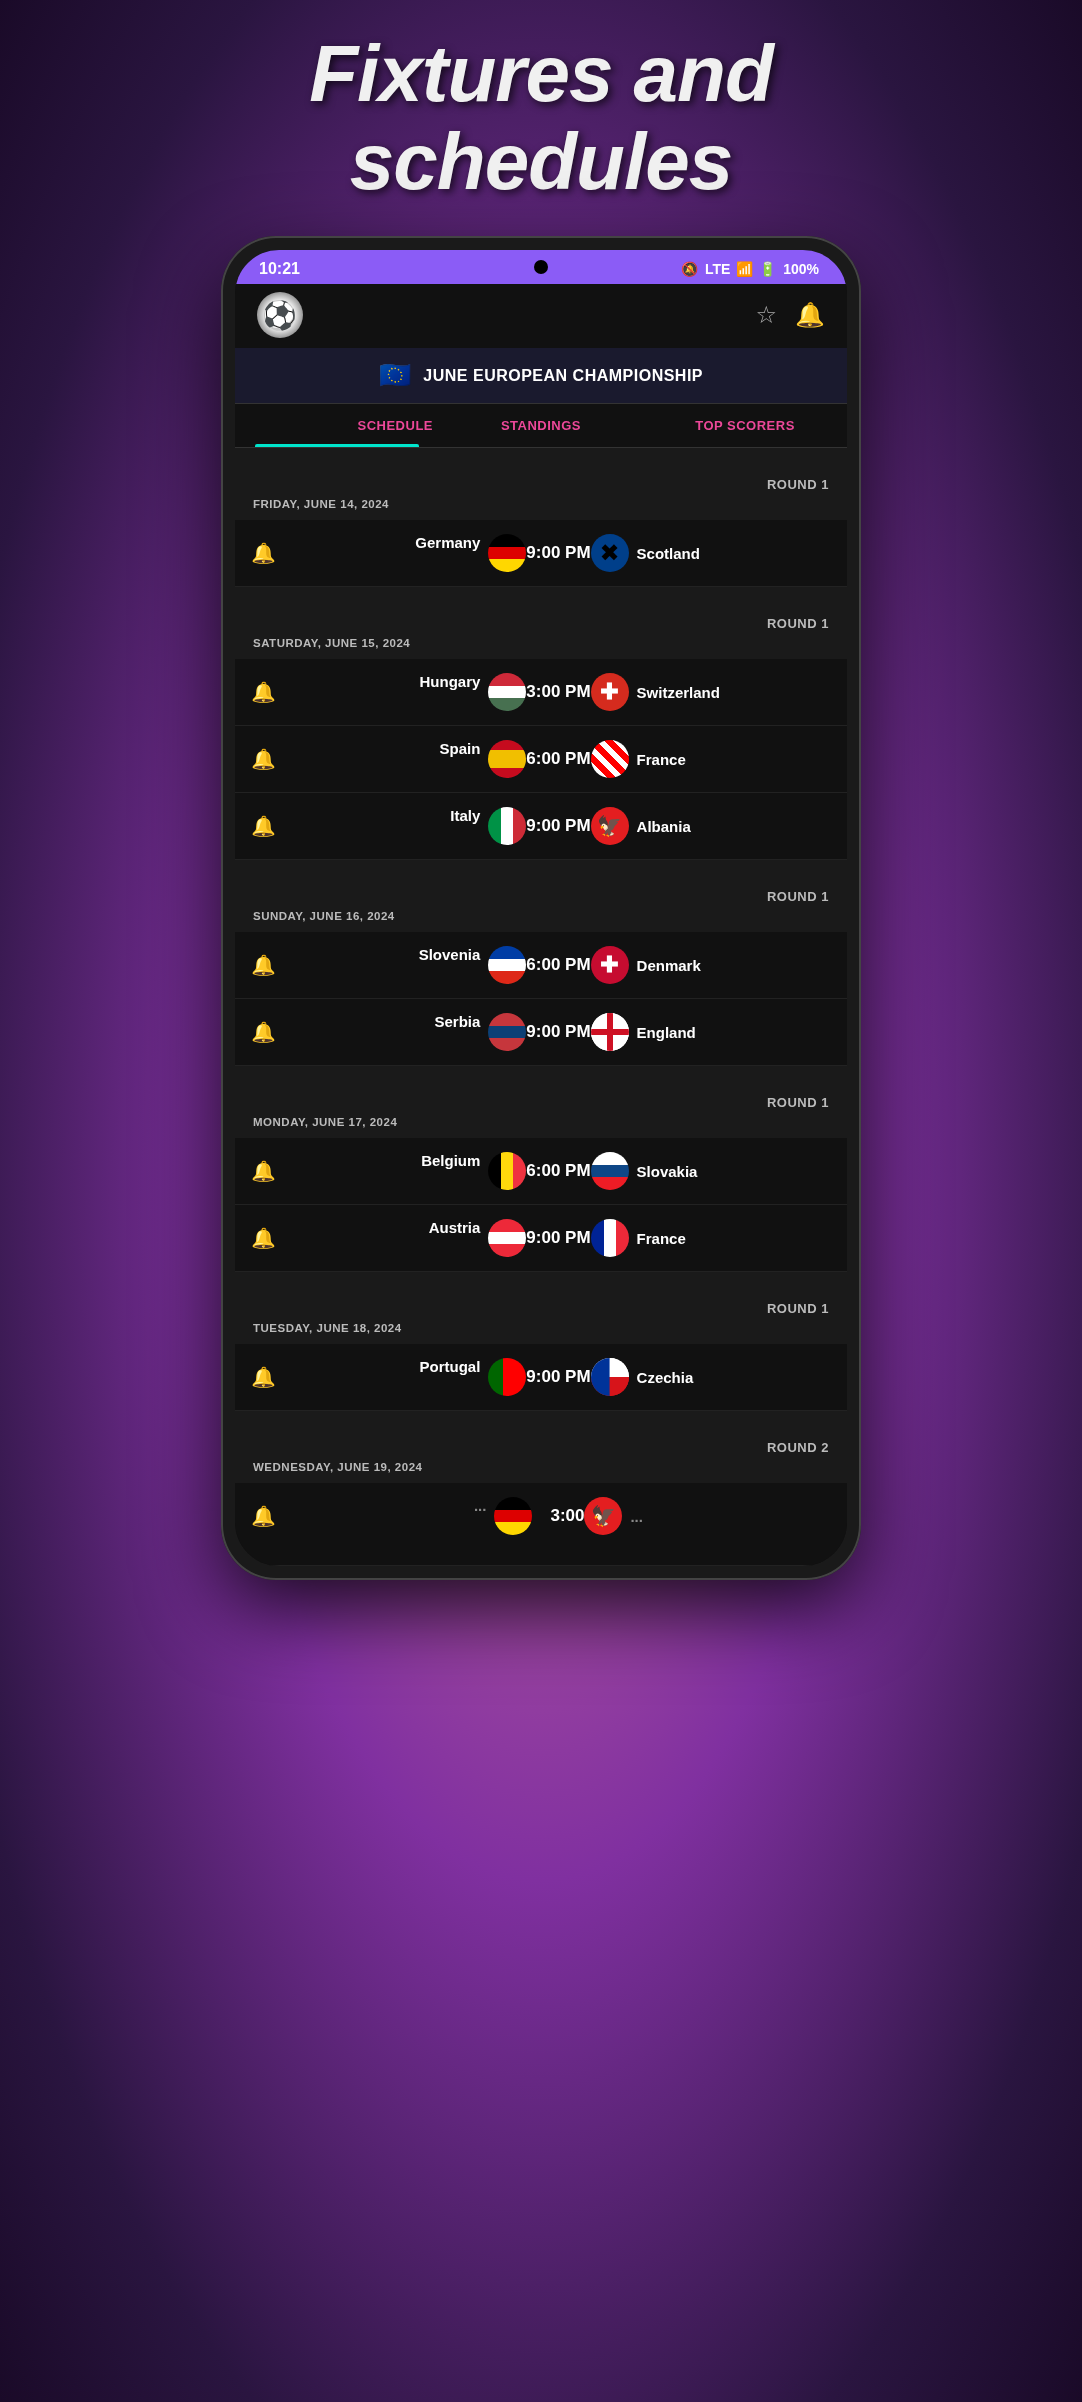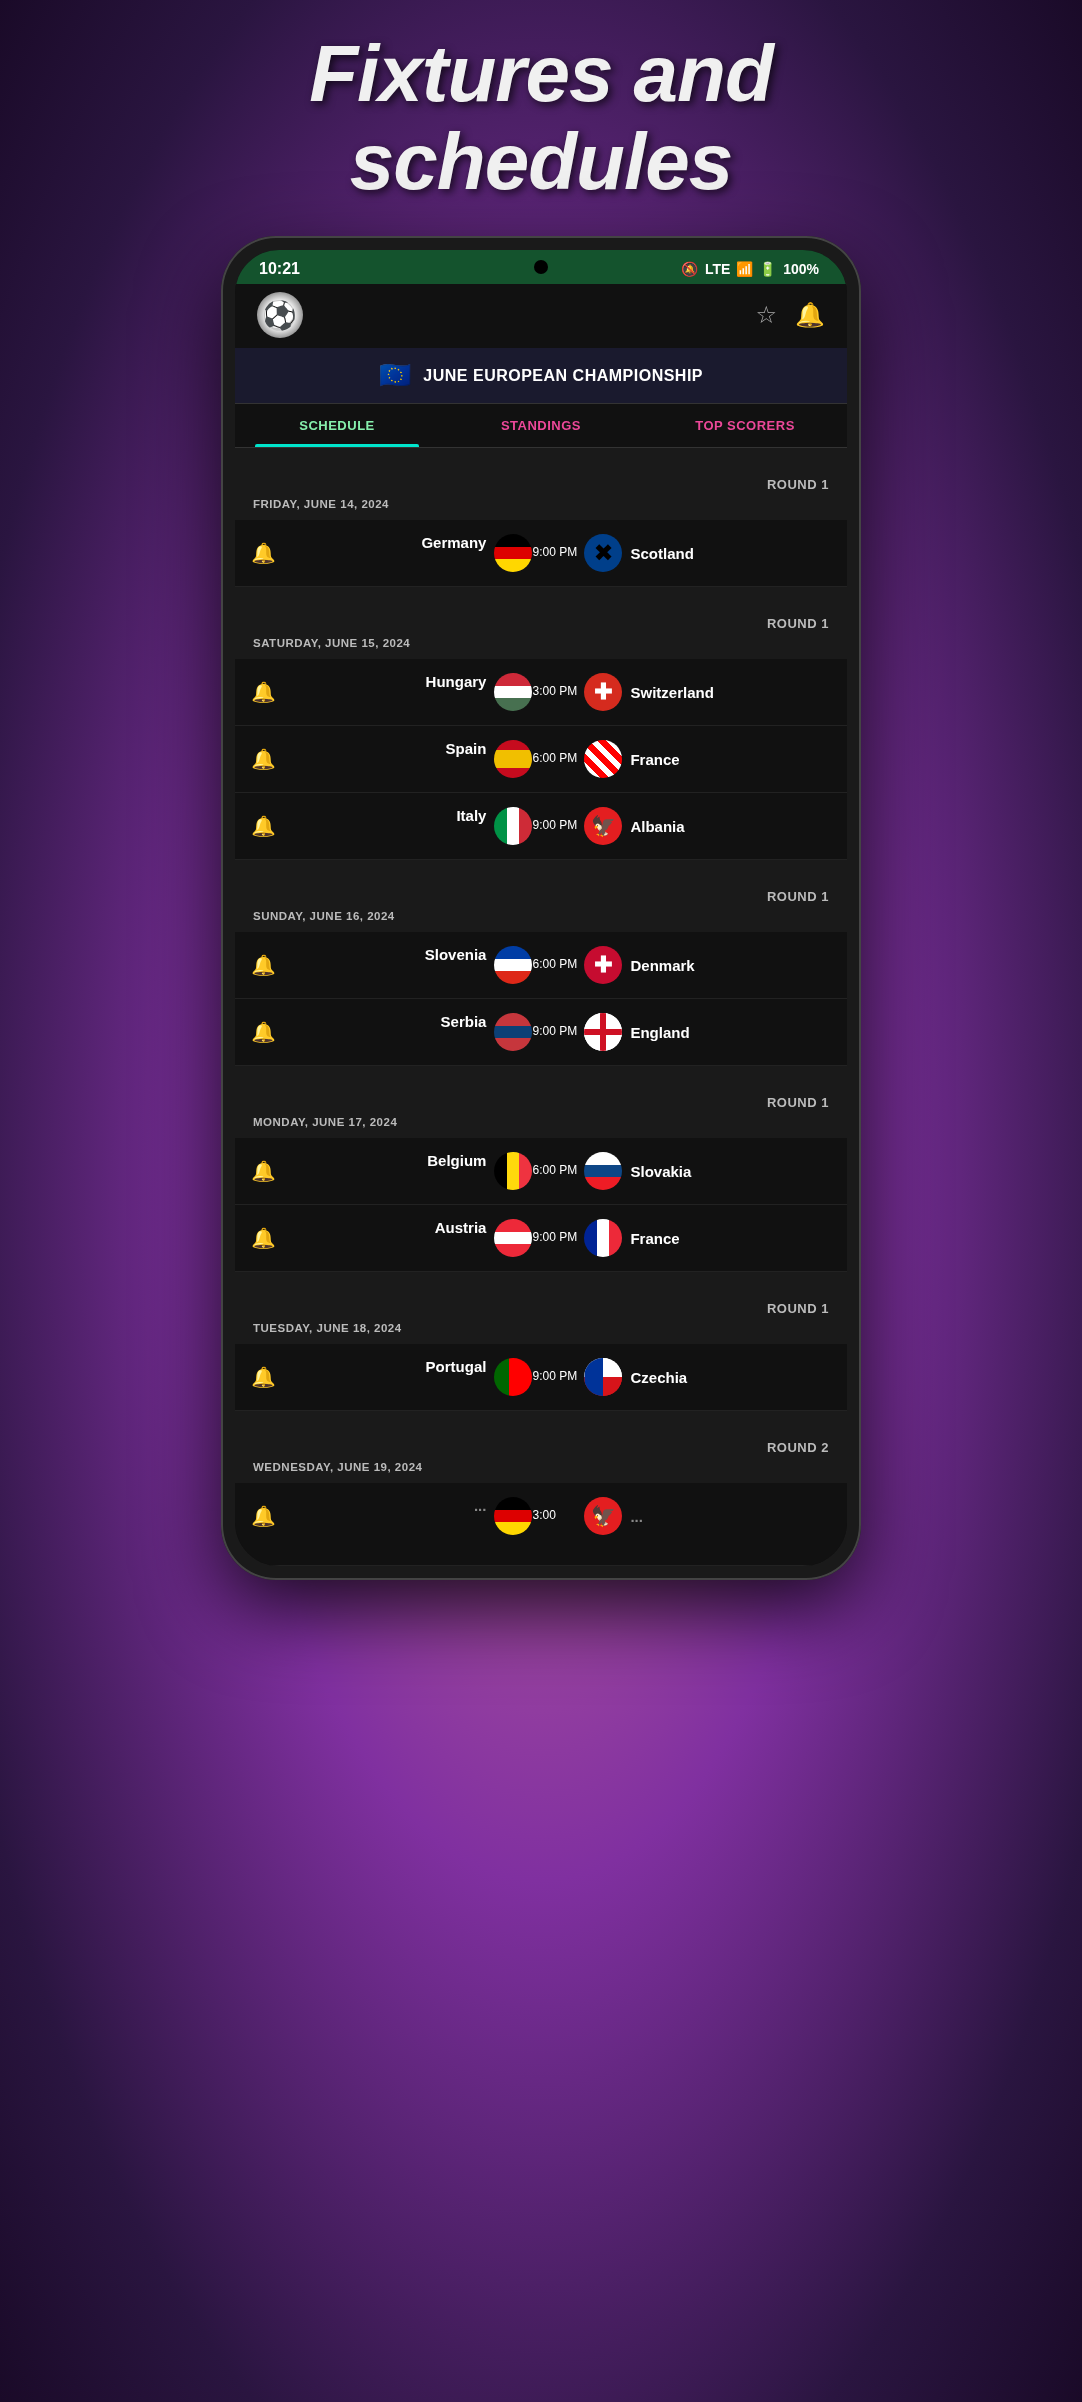--- a/index.html
+++ b/index.html
@@ -36,21 +36,21 @@
     }
 
     .phone-screen {
       background: #111;
       border-radius: 44px;
       overflow: hidden;
       position: relative;
     }
 
     .status-bar {
-      background: #14532d;
+      background: #8b5cf6;
       display: flex;
       justify-content: space-between;
       align-items: center;
       padding: 10px 28px 6px 24px;
       color: white;
       font-size: 15px;
       font-weight: 600;
     }
 
     .status-bar .time { font-weight: 700; font-size: 16px; }
@@ -136,21 +136,22 @@
       padding: 14px 6px;
       font-size: 13px;
       font-weight: 700;
       color: #ec4899;
       letter-spacing: 0.5px;
       position: relative;
       cursor: pointer;
     }
 
     .tab.active {
-      color: #86efac;
+      color: #ec4899;
+      text-align: right;
     }
 
     .tab.active::after {
       content: '';
       position: absolute;
       bottom: 0;
       left: 10%;
       width: 80%;
       height: 3px;
       background: #00e5cc;
@@ -235,23 +236,23 @@
       display: flex;
       align-items: center;
       justify-content: center;
       font-size: 24px;
       overflow: hidden;
       flex-shrink: 0;
     }
 
     .match-time {
       color: white;
-      font-size: 12px;
-      font-weight: 400;
-      text-align: left;
+      font-size: 17px;
+      font-weight: 700;
+      text-align: right;
       min-width: 52px;
       line-height: 1.3;
     }
 
     
     .flag-germany { background: linear-gradient(to bottom, #000 33%, #D00 33%, #D00 66%, #FFD700 66%); }
     .flag-scotland { background: #003F8A; position: relative; }
     .flag-hungary { background: linear-gradient(to bottom, #CE2939 33%, #fff 33%, #fff 66%, #477050 66%); }
     .flag-switzerland { background: #D52B1E; }
     .flag-spain { background: linear-gradient(to bottom, #c60b1e 25%, #f1bf00 25%, #f1bf00 75%, #c60b1e 75%); }

